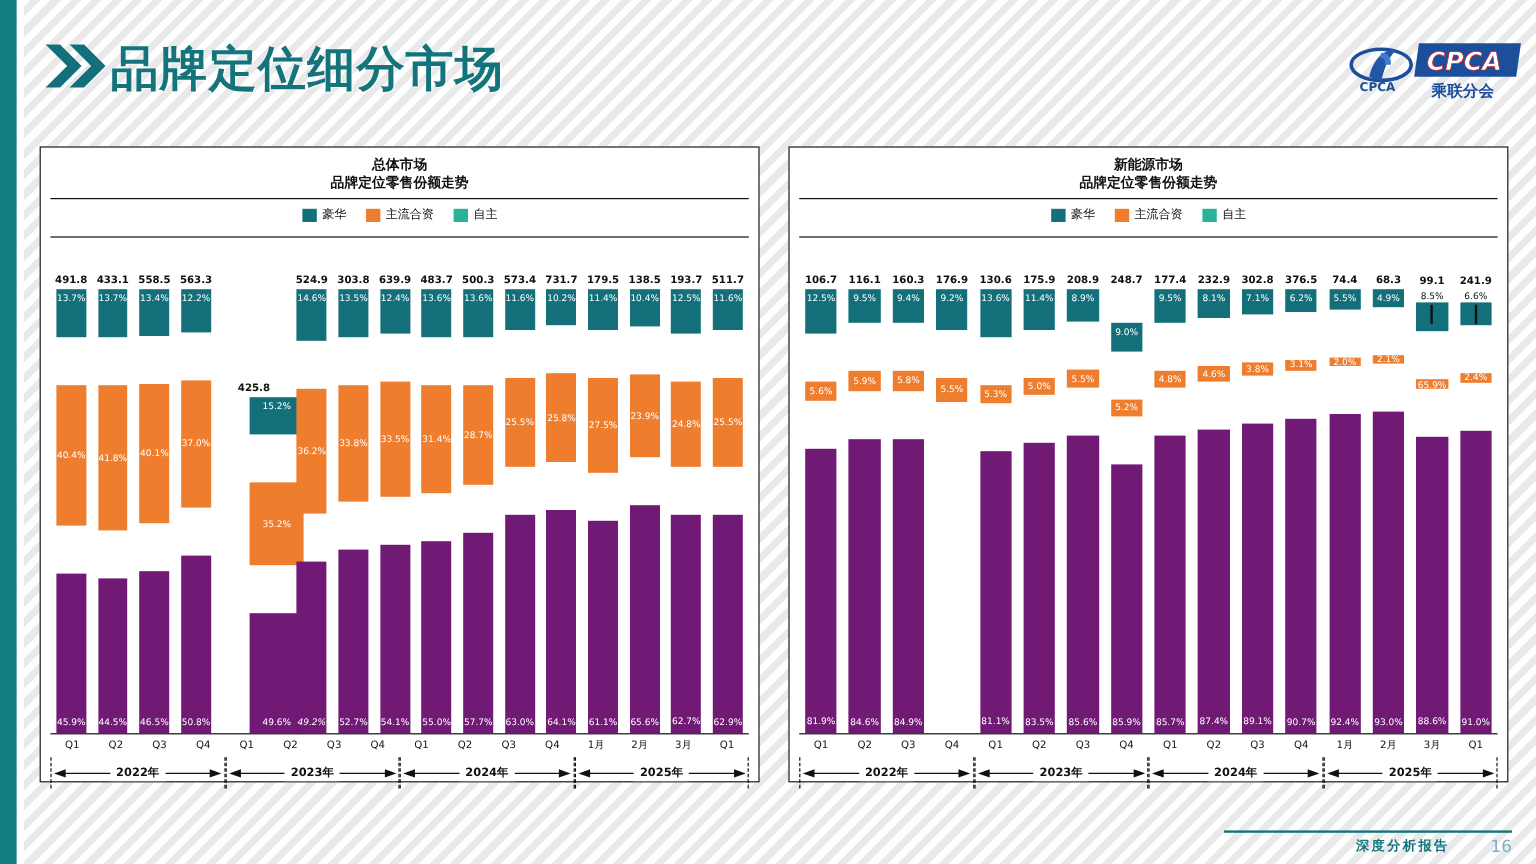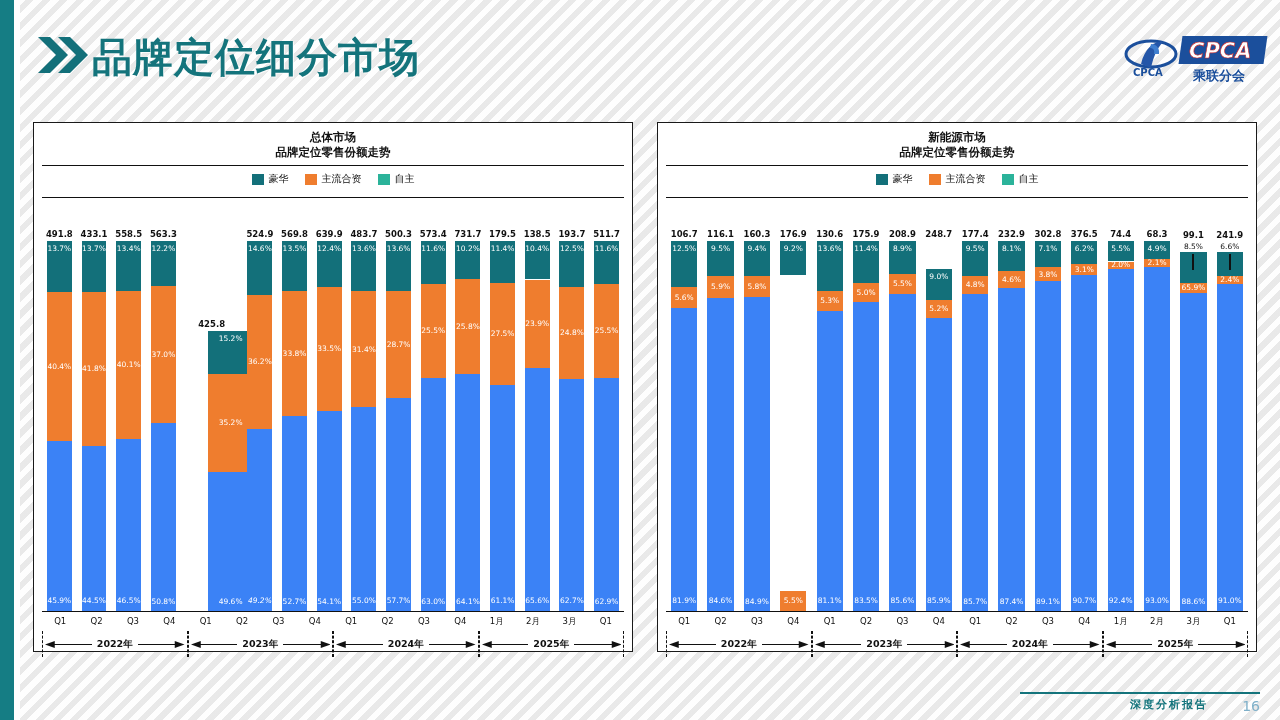--- a/index.html
+++ b/index.html
@@ -48,26 +48,26 @@
 
   .legend{display:flex;justify-content:center;align-items:center;gap:16px;height:26px;}
   .legend-item{display:flex;align-items:center;gap:5px;font-size:10px;color:#111;}
   .swatch{width:12px;height:11px;display:inline-block;}
 
   .plot{position:relative;height:413px;padding:0 8px;box-sizing:border-box;}
   .bars{display:flex;height:100%;align-items:flex-end;gap:0;}
   .col{flex:1 1 0;display:flex;flex-direction:column;justify-content:flex-end;align-items:center;height:100%;position:relative;}
   .total{font-size:8.5px;font-weight:bold;color:#111;margin-bottom:2px;white-space:nowrap;}
   .subtotal{font-size:7.5px;color:#111;margin-bottom:1px;white-space:nowrap;}
-  .stack{width:72%;display:flex;flex-direction:column;justify-content:space-between;}
+  .stack{width:72%;display:flex;flex-direction:column;justify-content:flex-start;gap:40px;}
   .seg{position:relative;display:flex;align-items:center;justify-content:center;box-sizing:border-box;}
   .seg span{font-size:7.5px;color:#fff;white-space:nowrap;line-height:1;}
   .seg.lux{background:#13707a;}
   .seg.joint{background:#ef7d2e;}
-  .seg.own{background:#3b82f6;}
+  .seg.own{background:#701a75;}
   .leader{position:absolute;left:50%;width:2px;background:#111;transform:translateX(-1px);}
 
   
   .axis{position:relative;height:58px;padding:0 8px;box-sizing:border-box;}
   .axis-line{position:absolute;left:8px;right:8px;top:0;height:1px;background:#111;}
   .ticks{display:flex;height:20px;}
   .tick{flex:1 1 0;text-align:center;font-size:8.5px;color:#111;line-height:20px;}
   .yearrow{display:flex;height:26px;align-items:center;}
   .yeargrp{flex:4 1 0;position:relative;display:flex;align-items:center;justify-content:center;height:100%;border-left:1px dashed #111;border-right:1px dashed #111;box-sizing:border-box;}
   .yeargrp .ylabel{font-size:9.5px;font-weight:bold;color:#111;background:#fff;padding:0 5px;z-index:2;position:relative;}
@@ -211,21 +211,21 @@
             </div>
             <div class="seg joint" style="height: 36.2%; align-items: center;">
               <span>36.2%</span>
             </div>
             <div class="seg own" style="height: 49.2%; align-items: flex-end; padding-bottom: 6px; font-style: italic;">
               <span>49.2%</span>
             </div>
           </div>
         </div>
         <div class="col">
-          <div class="total">569.8</div>
+          <div class="total">303.8</div>
           <div class="stack" style="height: 370px;">
             <div class="seg lux" style="height: 13.5%; align-items: flex-start; padding-top: 4px;">
               <span>13.5%</span>
             </div>
             <div class="seg joint" style="height: 33.8%; align-items: center;">
               <span>33.8%</span>
             </div>
             <div class="seg own" style="height: 52.7%; align-items: flex-end; padding-bottom: 6px;">
               <span>52.7%</span>
             </div>

